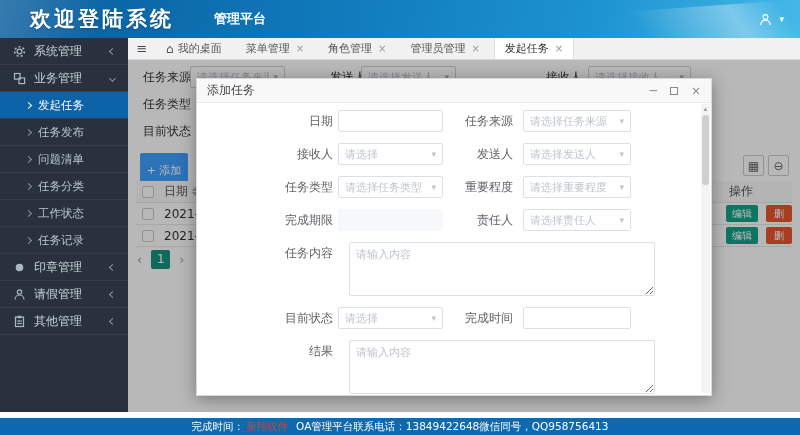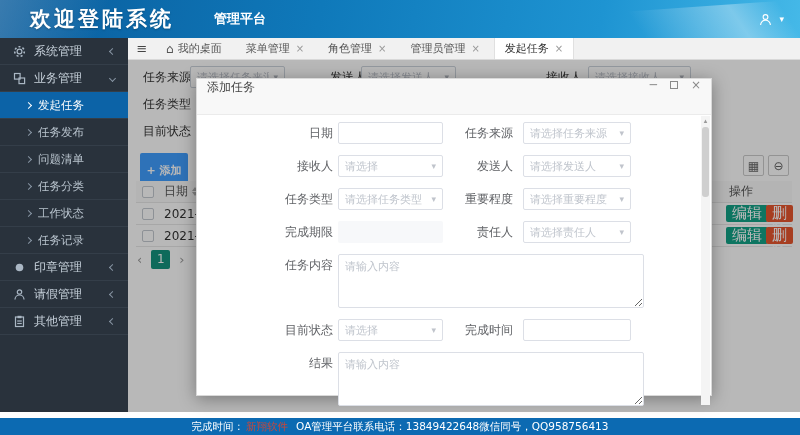--- a/index.html
+++ b/index.html
@@ -45,53 +45,53 @@
   .tab.active { background:#fff; border-left:1px solid #e0e0e0; border-right:1px solid #e0e0e0; color:#333; }
 
   
   .content { position:absolute; left:128px; top:60px; width:672px; height:352px; background:#fff; }
   .flabel { position:absolute; height:22px; line-height:22px; color:#333; }
   .fselect { position:absolute; height:22px; border:1px solid #ccd3dc; border-radius:2px; background:#fff;
     display:flex; align-items:center; padding:0 6px; color:#b9bec7; cursor:pointer; }
   .fselect .ph { flex:1; overflow:hidden; white-space:nowrap; font-size:11px; }
   .fselect .caret { font-size:9px; color:#b0b5bd; margin-left:4px; }
   .add-btn { position:absolute; left:12px; top:93px; width:48px; height:34px; background:#409eff; color:#fff;
-    border:none; border-radius:2px; font-size:11px; cursor:pointer; font-family:inherit;font-weight:bold; }
+    border:none; border-radius:2px; font-size:11px; cursor:pointer; font-family:inherit; }
   .tool-icon { position:absolute; top:95px; width:21px; height:21px; border:1px solid #ccc; border-radius:2px;
     background:#fff; display:flex; align-items:center; justify-content:center; font-size:12px; color:#666; cursor:pointer; }
   .thead, .trow { position:absolute; left:8px; width:656px; height:22px; display:flex; align-items:center; border-bottom:1px solid #e8e8e8; }
   .thead { background:#fafafa; color:#555; }
   .cb { width:12px; height:12px; border:1px solid #c4c9d0; border-radius:2px; background:#fff; margin-left:6px; cursor:pointer; flex:none; }
   .col-date { margin-left:10px; }
   .sort { display:inline-flex; flex-direction:column; gap:1px; margin-left:4px; cursor:pointer; }
   .sort i { width:0; height:0; border-left:3px solid transparent; border-right:3px solid transparent; display:block; }
   .sort .s-up { border-bottom:4px solid #b0b0b0; }
   .sort .s-dn { border-top:4px solid #b0b0b0; }
   .col-op { position:absolute; left:593px; }
-  .btn-edit, .btn-del { position:absolute; height:17px; line-height:17px; padding:0 6px; font-size:15px; color:#fff;
+  .btn-edit, .btn-del { position:absolute; height:17px; line-height:17px; padding:0 6px; font-size:10px; color:#fff;
     border:none; border-radius:2px; cursor:pointer; font-family:inherit; }
   .btn-edit { left:590px; background:#13a287; }
   .btn-del  { left:630px; background:#e8562f; }
   .pagination { position:absolute; left:6px; top:189px; height:20px; display:flex; align-items:center; gap:6px; color:#999; }
   .pg-arrow { font-size:13px; cursor:pointer; padding:0 3px; }
   .pg-num { width:19px; height:19px; background:#15937e; color:#fff; text-align:center; line-height:19px; border-radius:2px; cursor:pointer; }
 
   .overlay { position:absolute; inset:0; background:rgba(0,0,0,.28); z-index:5; }
 
   
   .modal { position:absolute; left:68px; top:18px; width:516px; height:318px; background:#fff; z-index:10;
     border:1px solid #d9d9d9; box-shadow:0 3px 16px rgba(0,0,0,.35); }
-  .modal-header { height:36px; background:#f8f8f8; border-bottom:1px solid #ebebeb; display:flex; align-items:flex-start; padding:0 10px; }
+  .modal-header { height:24px; background:#f8f8f8; border-bottom:1px solid #ebebeb; display:flex; align-items:center; padding:0 10px; }
   .modal-title { color:#444; font-size:12px; }
   .mctls { margin-left:auto; display:flex; align-items:center; gap:13px; color:#8a8a8a; }
   .mctl { cursor:pointer; font-size:12px; line-height:1; }
   .maxbox { display:inline-block; width:8px; height:8px; border:1px solid #8a8a8a; }
   .modal-body { position:relative; height:291px; padding-top:7px; overflow:hidden; }
   .frow { display:flex; align-items:center; padding-left:64px; margin-bottom:11px; }
-  .frow.ta { align-items:flex-start; }
+  .frow.ta { align-items:flex-start;gap:11px; }
   .flab1 { width:72px; text-align:right; margin-right:5px; color:#606266; flex:none; }
   .flab2 { width:70px; text-align:right; margin-right:10px; color:#606266; flex:none; }
   .frow.ta .flab1 { line-height:22px; }
   .minput { width:105px; height:22px; border:1px solid #dcdfe6; border-radius:2px; padding:0 6px; font-size:11px;
     font-family:inherit; color:#333; outline:none; }
   .minput.w2 { width:108px; }
   .msel { height:22px; border:1px solid #dcdfe6; border-radius:2px; display:flex; align-items:center;
     padding:0 6px; color:#bfc4cc; cursor:pointer; background:#fff; }
   .msel.w1 { width:105px; }
   .msel.w2 { width:108px; }

